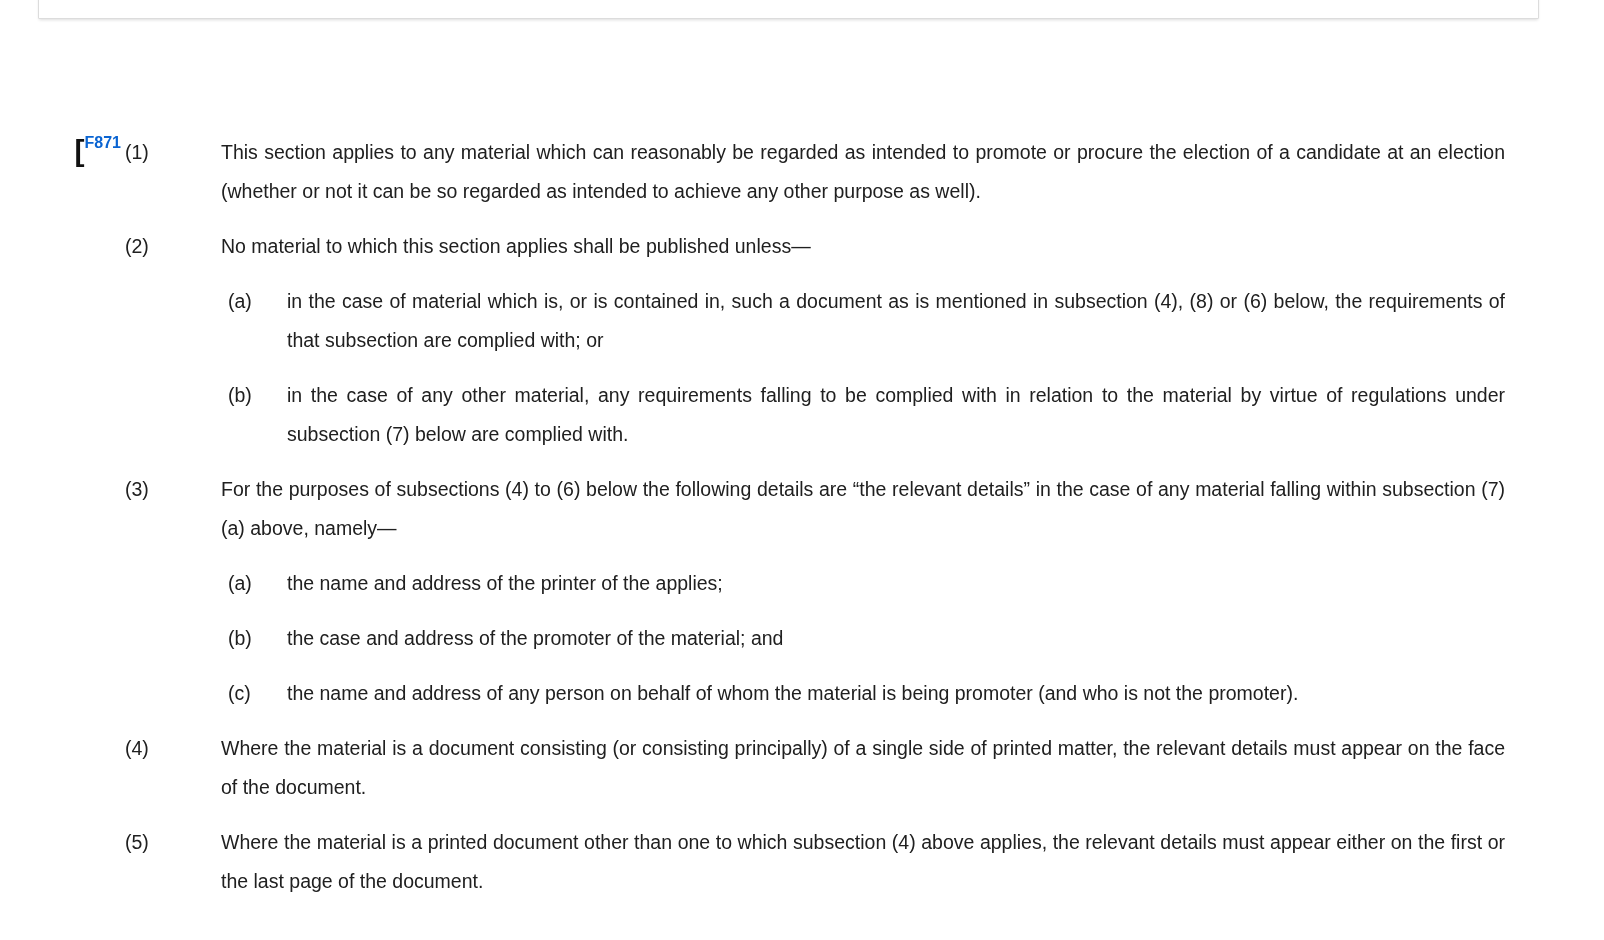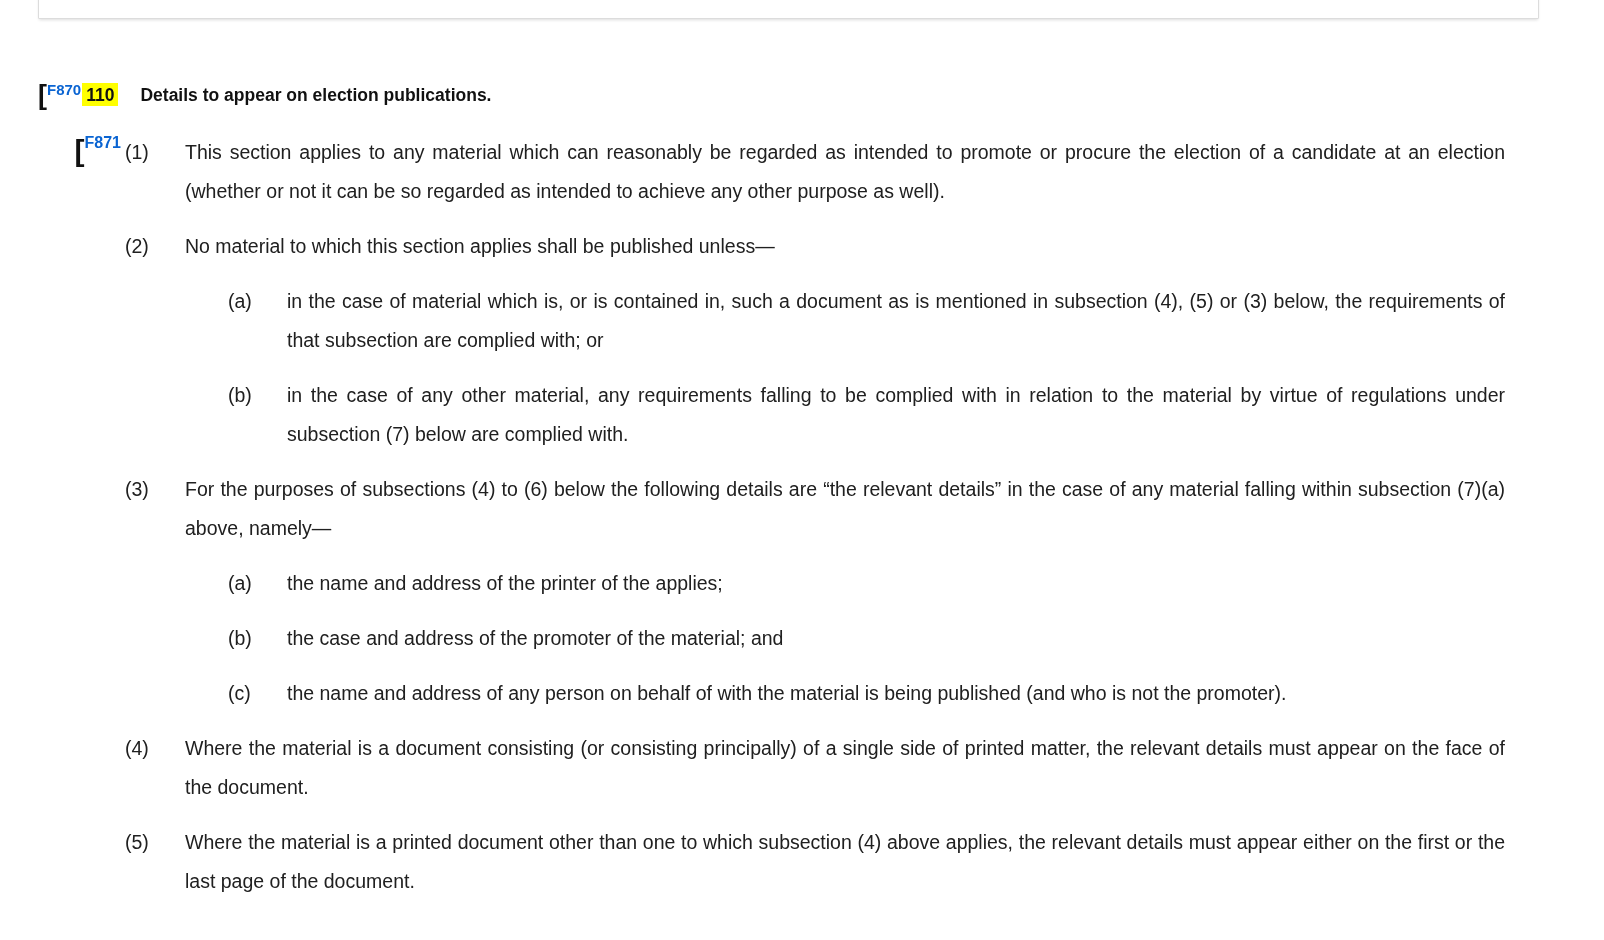--- a/index.html
+++ b/index.html
@@ -69,20 +69,21 @@
     position: absolute;
     left: 0;
     top: 112px;
     width: 1604px;
     font-size: 19.5px;
     line-height: 39px;
   }
   .subsection {
     display: flex;
     margin: 16px 99px 0 125px;
+    gap: 36px;
   }
   .subsection.first { margin-top: 21px; }
   .sub-num {
     width: 60px;
     flex: none;
     position: relative;
   }
   .sub-text {
     flex: 1;
     text-align: justify;
@@ -111,41 +112,38 @@
   .item-num { width: 59px; flex: none; }
   .item-text { flex: 1; text-align: justify; }
 </style>
 </head>
 <body>
 
 <div class="page">
 
   <div class="top-panel"></div>
 
-  <h2 class="section-heading">
-    <span class="big-bracket">[</span><a class="fnote-link" style="color:#0a64d2">F870</a><span class="section-number" style="background:#ffff00">110</span><span class="heading-title">Details to appear on election publications.</span>
-  </h2>
 
   <div class="body-copy">
 
     <div class="subsection first">
       <div class="sub-num">
         <span class="fnote-wrap"><span class="big-bracket-sub">[</span><a class="fnote-link" style="color:#0a64d2">F871</a></span><span>(1)</span>
       </div>
       <div class="sub-text">This section applies to any material which can reasonably be regarded as intended to promote or procure the election of a candidate at an election (whether or not it can be so regarded as intended to achieve any other purpose as well).</div>
     </div>
 
     <div class="subsection">
       <div class="sub-num"><span>(2)</span></div>
       <div class="sub-text">No material to which this section applies shall be published unless—</div>
     </div>
 
     <div class="item">
       <div class="item-num">(a)</div>
-      <div class="item-text">in the case of material which is, or is contained in, such a document as is mentioned in subsection (4), (5) or (3) below, the requirements of that subsection are complied with; or</div>
+      <div class="item-text">in the case of material which is, or is contained in, such a document as is mentioned in subsection (4), (8) or (6) below, the requirements of that subsection are complied with; or</div>
     </div>
     <div class="item">
       <div class="item-num">(b)</div>
       <div class="item-text">in the case of any other material, any requirements falling to be complied with in relation to the material by virtue of regulations under subsection (7) below are complied with.</div>
     </div>
 
     <div class="subsection">
       <div class="sub-num"><span>(3)</span></div>
       <div class="sub-text">For the purposes of subsections (4) to (6) below the following details are “the relevant details” in the case of any material falling within subsection (7)(a) above, namely—</div>
     </div>
@@ -153,21 +151,21 @@
     <div class="item">
       <div class="item-num">(a)</div>
       <div class="item-text">the name and address of the printer of the applies;</div>
     </div>
     <div class="item">
       <div class="item-num">(b)</div>
       <div class="item-text">the case and address of the promoter of the material; and</div>
     </div>
     <div class="item">
       <div class="item-num">(c)</div>
-      <div class="item-text">the name and address of any person on behalf of with the material is being published (and who is not the promoter).</div>
+      <div class="item-text">the name and address of any person on behalf of whom the material is being promoter (and who is not the promoter).</div>
     </div>
 
     <div class="subsection">
       <div class="sub-num"><span>(4)</span></div>
       <div class="sub-text">Where the material is a document consisting (or consisting principally) of a single side of printed matter, the relevant details must appear on the face of the document.</div>
     </div>
 
     <div class="subsection">
       <div class="sub-num"><span>(5)</span></div>
       <div class="sub-text">Where the material is a printed document other than one to which subsection (4) above applies, the relevant details must appear either on the first or the last page of the document.</div>

